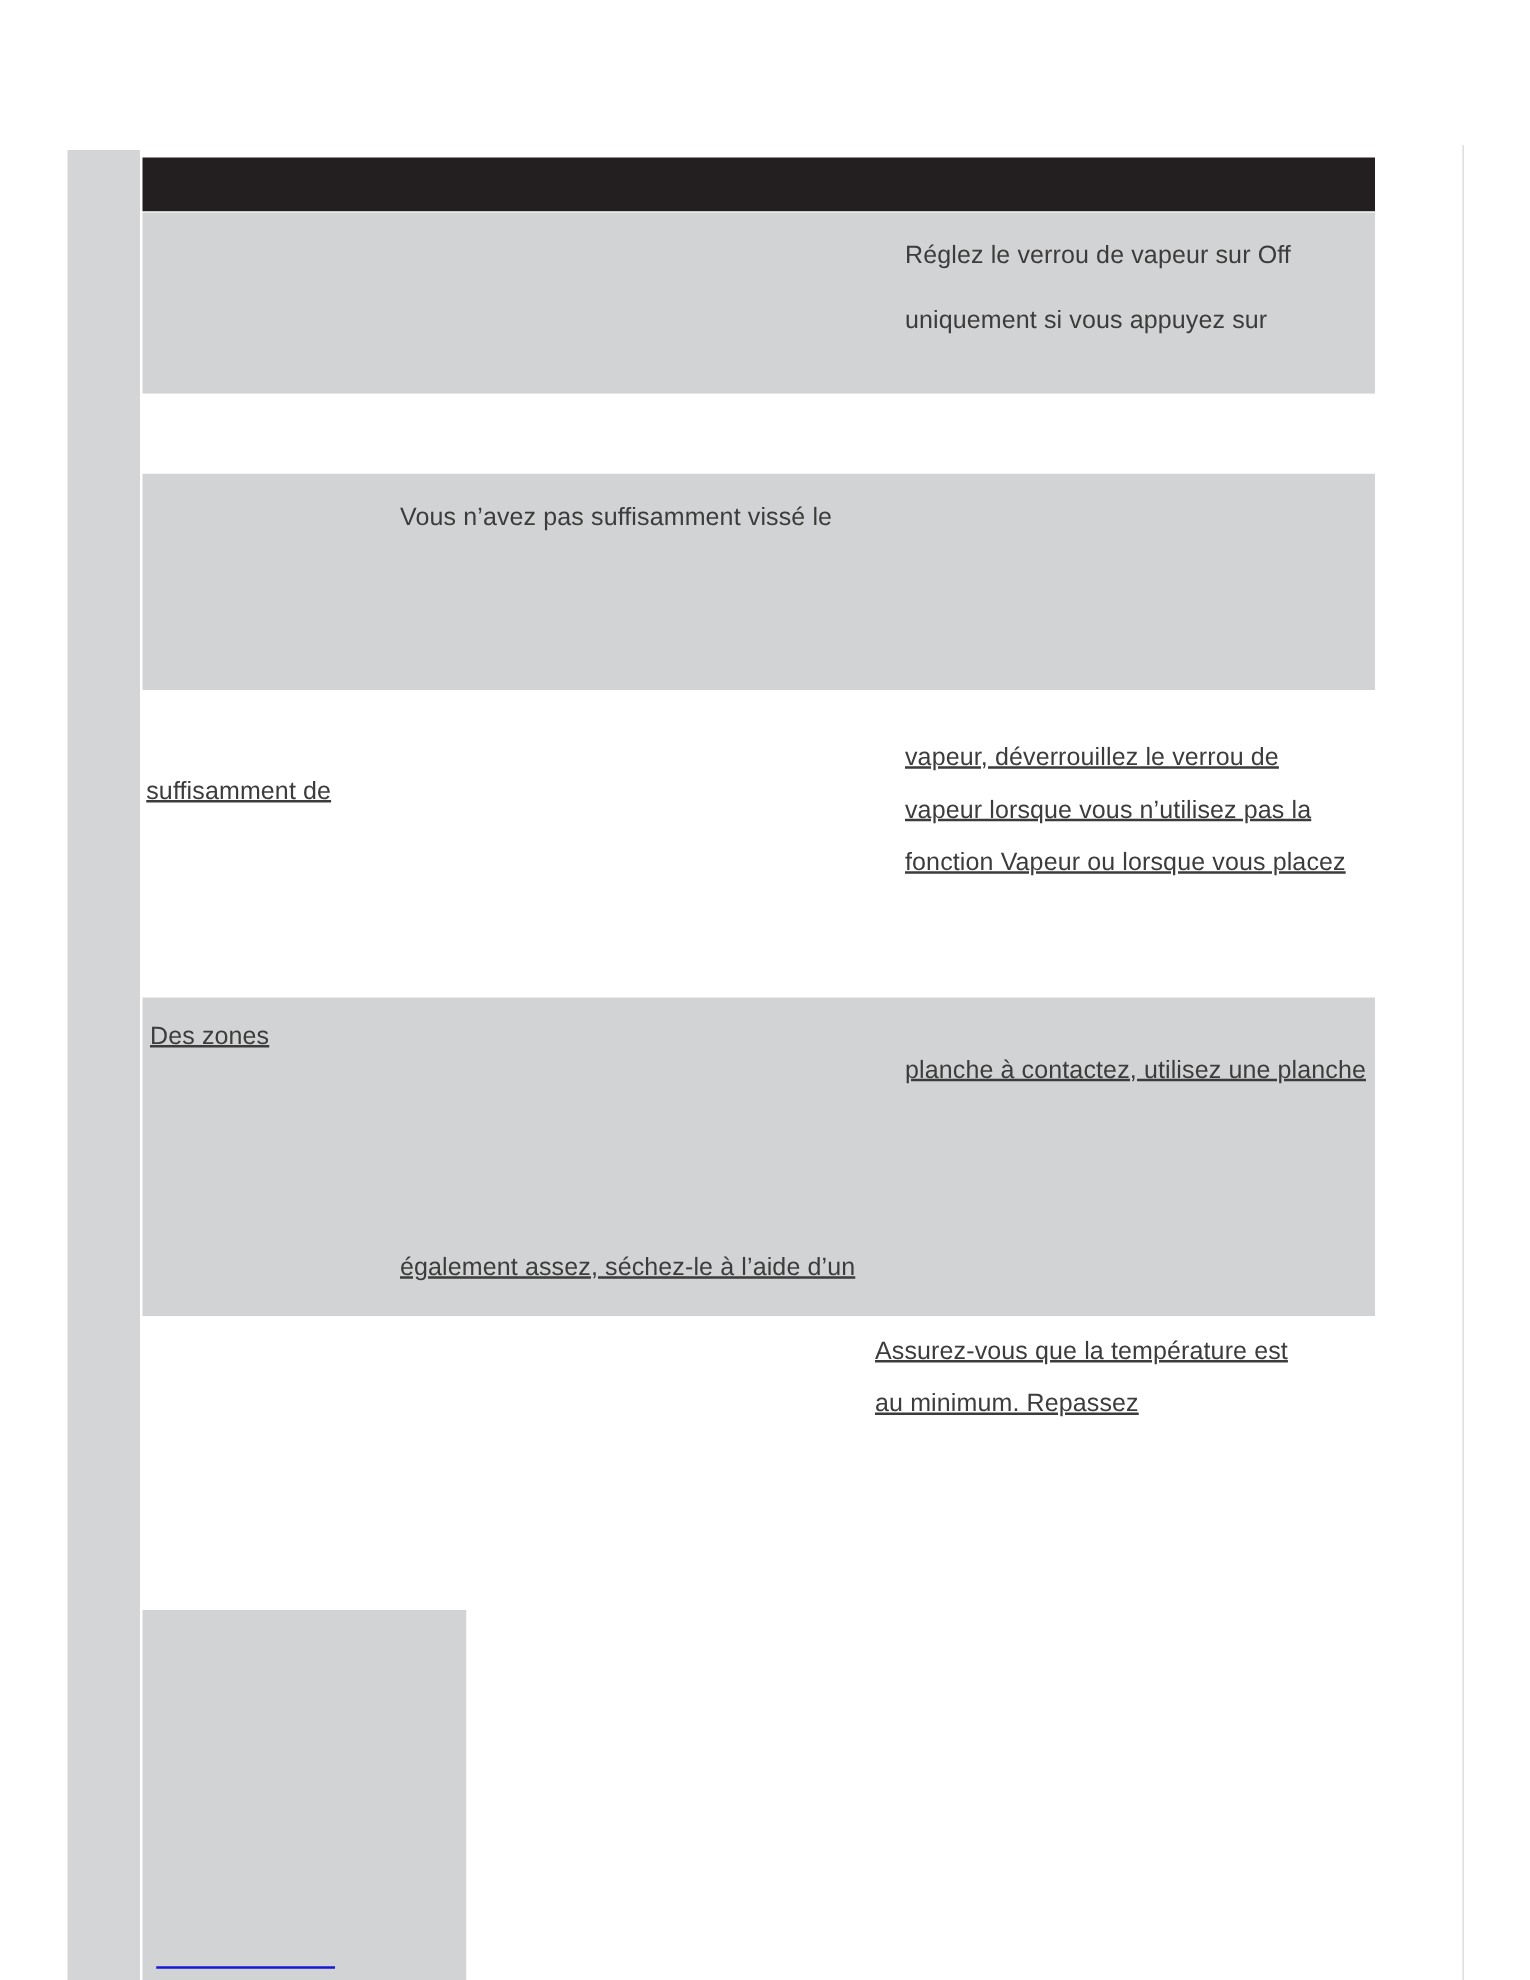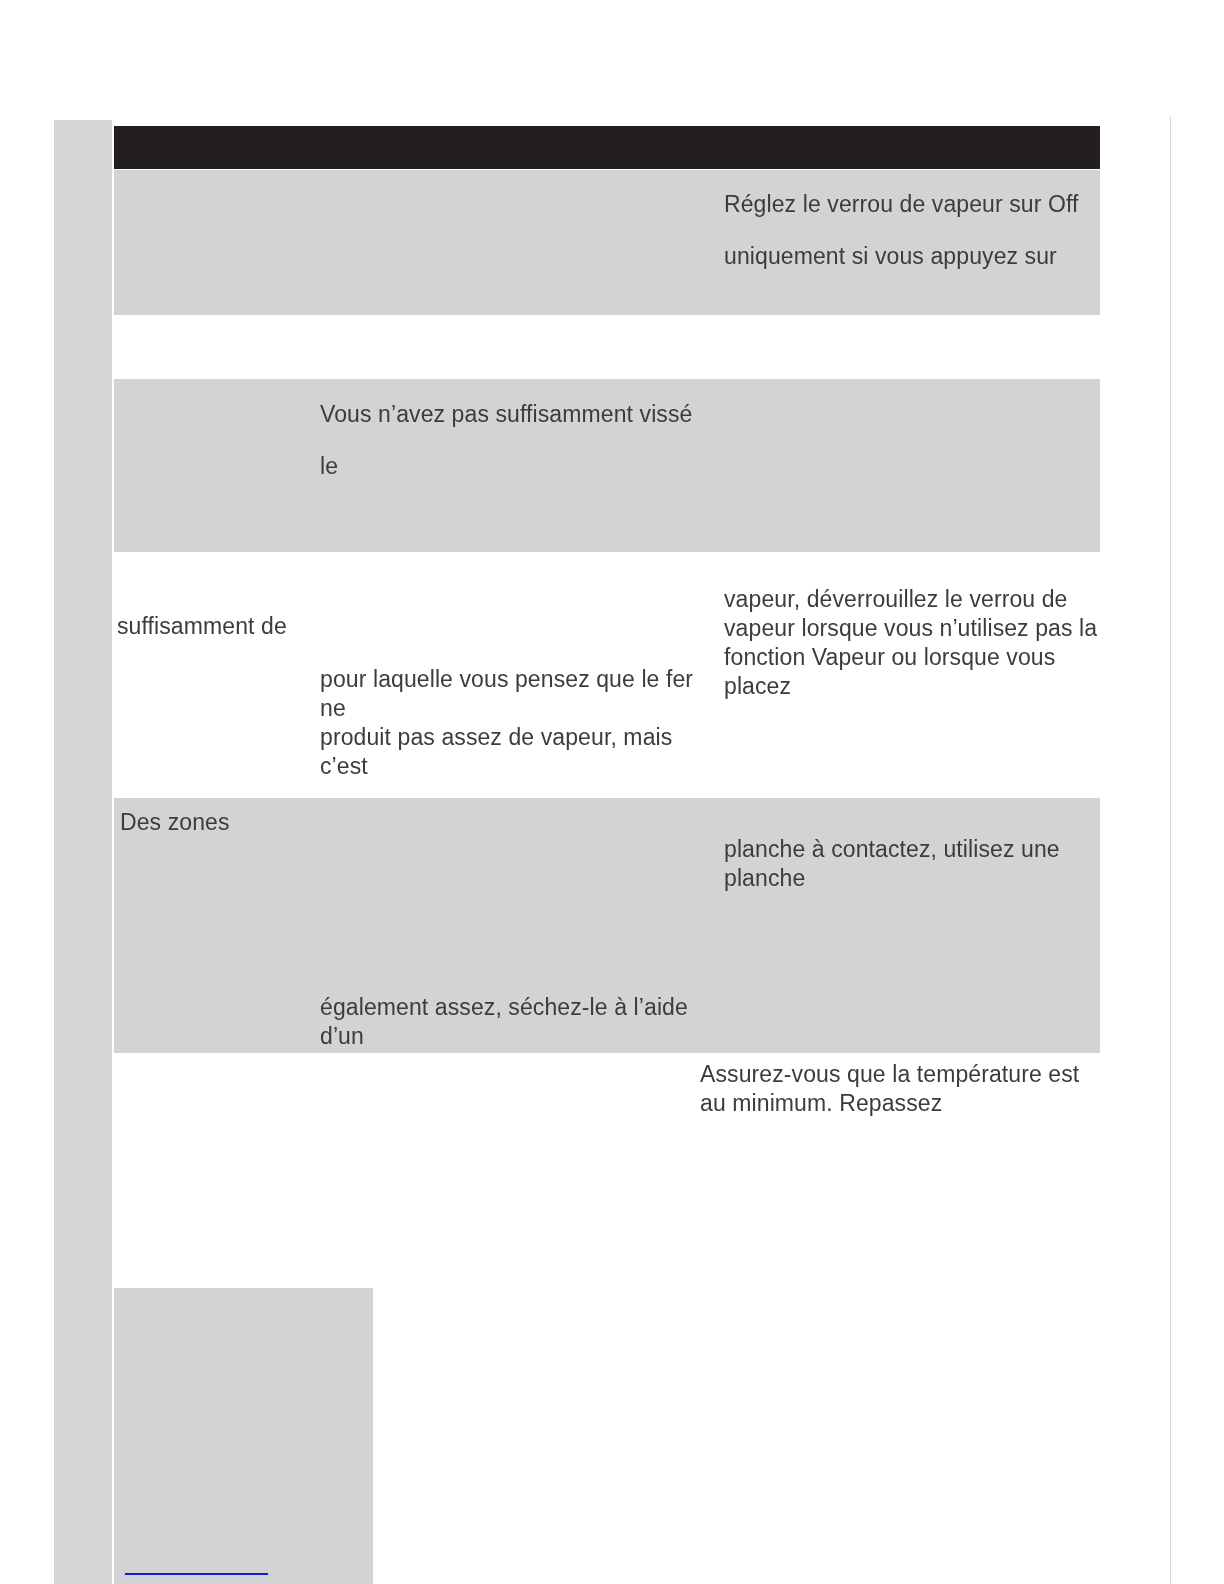--- a/index.html
+++ b/index.html
@@ -72,27 +72,27 @@
     top: 1288px;
     width: 259px;
     height: 296px;
     background: #d2d3d5;
   }
 
   
   .cell {
     position: absolute;
     color: #3c3c3c;
-    font-size: 23px;
+    font-size: 20px;
     line-height: 29px;
     letter-spacing: 0.1px;
     white-space: pre-line;
   }
   .cell-loose { line-height: 52px; }
-  .cell-tight { line-height: 29px; }
+  .cell-tight { line-height: 42px; text-decoration: underline; }
   .cell-right { }
 
   
   .t-r1c3 { left: 724px; top: 178px; width: 380px; }
   .t-r2c3 { left: 724px; top: 322px; width: 380px; }
   .t-r3c2 { left: 320px; top: 388px; width: 380px; }
   .t-r3c3 { left: 724px; top: 388px; width: 380px; }
   .t-r4c1 { left: 117px; top: 612px; width: 200px; }
   .t-r4c2 { left: 320px; top: 665px; width: 390px; }
   .t-r4c3 { left: 724px; top: 585px; width: 390px; }
@@ -132,22 +132,20 @@
   <div class="band r5"></div>
   <div class="band-white r6"></div>
 
   <div class="cell cell-loose t-r1c3">Réglez le verrou de vapeur sur Off
 uniquement si vous appuyez sur</div>
 
 
   <div class="cell cell-loose t-r3c2">Vous n’avez pas suffisamment vissé le</div>
 
   <div class="cell cell-tight t-r4c1">suffisamment de</div>
-  <div class="cell cell-tight t-r4c2">pour laquelle vous pensez que le fer ne
-produit pas assez de vapeur, mais c’est</div>
   <div class="cell cell-tight t-r4c3">vapeur, déverrouillez le verrou de
 vapeur lorsque vous n’utilisez pas la
 fonction Vapeur ou lorsque vous placez</div>
 
   <div class="cell cell-tight t-r5c1">Des zones</div>
   <div class="cell cell-tight t-r5c2b">également assez, séchez-le à l’aide d’un</div>
   <div class="cell cell-tight t-r5c3">planche à contactez, utilisez une planche</div>
 
   <div class="cell cell-tight cell-right t-r6c3">Assurez-vous que la température est
 au minimum. Repassez</div>

